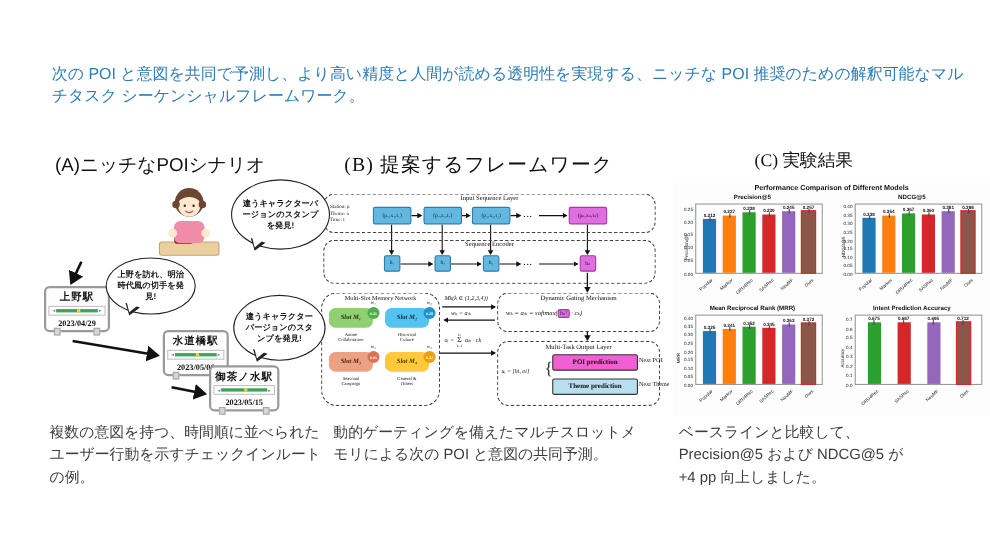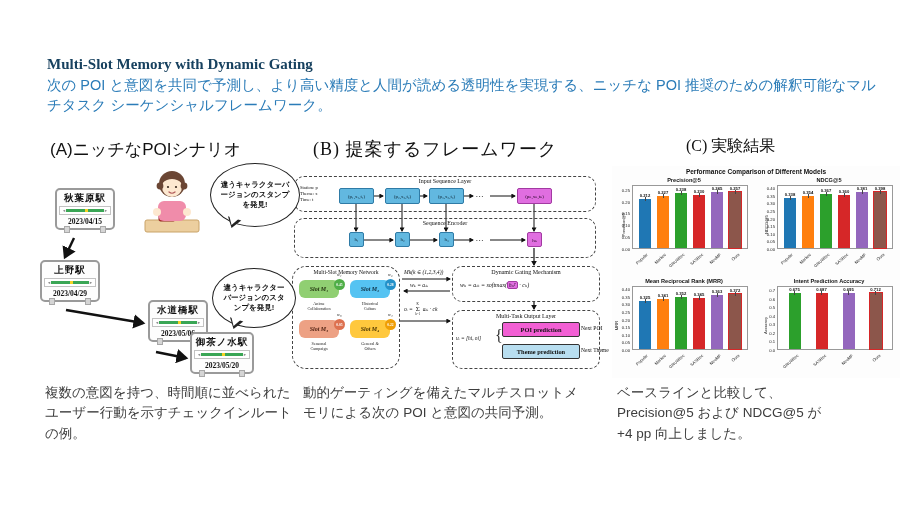--- a/index.html
+++ b/index.html
@@ -90,21 +90,20 @@
   .bar .err{position:absolute;top:-2px;left:calc(50% - .5px);width:1px;height:4px;background:#444;}
   .xticks{position:absolute;left:19px;top:74px;width:116px;display:flex;justify-content:space-around;padding:0 3px;box-sizing:border-box;}
   .xtick{flex:1;position:relative;height:18px;}
   .xtick span{position:absolute;right:42%;top:2px;font-size:4.2px;color:#222;white-space:nowrap;
     transform:rotate(-42deg);transform-origin:top right;}
 </style>
 </head>
 <body>
 
 <div id="hdr">
-  <div class="title">Multi-Slot Memory with Dynamic Gating</div>
   <div class="subtitle">次の POI と意図を共同で予測し、より高い精度と人間が読める透明性を実現する、ニッチな POI 推奨のための解釈可能なマルチタスク シーケンシャルフレームワーク。</div>
 </div>
 
 <div class="pheading" id="headA">(A)ニッチなPOIシナリオ</div>
 <div class="pheading" id="headB">(B) 提案するフレームワーク</div>
 <div class="pheading" id="headC">(C) 実験結果</div>
 
 <div id="panelA">
   <svg id="aArrows" width="262" height="222">
     <defs>
@@ -126,32 +125,20 @@
     <path d="M19 15 Q29 7 39 15 L39 12 Q29 2 19 12 Z" fill="#6b4634"></path>
     <circle cx="17" cy="18" r="3.4" fill="#6b4634"></circle>
     <circle cx="41" cy="18" r="3.4" fill="#6b4634"></circle>
     <circle cx="25" cy="19" r="1.1" fill="#3a2a20"></circle>
     <circle cx="33" cy="19" r="1.1" fill="#3a2a20"></circle>
     <path d="M26 24 Q29 26.5 32 24" stroke="#b05a5a" stroke-width="1.2" fill="none" stroke-linecap="round"></path>
     <circle cx="14" cy="44" r="4" fill="#fde8d0"></circle>
     <circle cx="44" cy="44" r="4" fill="#fde8d0"></circle>
   </svg>
 
-  <div class="sign" style="left:15px;top:28px;">
-    <div class="sign-board">
-      <div class="sign-name">秋葉原駅</div>
-      <div class="sign-strip">
-          <span class="arr">◄</span>
-          <span class="ln"></span>
-          <span class="dot"></span>
-          <span class="arr">►</span>
-        </div>
-      <div class="sign-date">2023/04/15</div>
-    </div>
-  </div>
   <div class="sign" style="left:0px;top:100px;">
     <div class="sign-board">
       <div class="sign-name">上野駅</div>
       <div class="sign-strip">
           <span class="arr">◄</span>
           <span class="ln"></span>
           <span class="dot"></span>
           <span class="arr">►</span>
         </div>
       <div class="sign-date">2023/04/29</div>
@@ -171,25 +158,26 @@
   </div>
   <div class="sign" style="left:150px;top:172px;width:64px;">
     <div class="sign-board">
       <div class="sign-name">御茶ノ水駅</div>
       <div class="sign-strip">
           <span class="arr">◄</span>
           <span class="ln"></span>
           <span class="dot"></span>
           <span class="arr">►</span>
         </div>
-      <div class="sign-date">2023/05/20</div>
+      <div class="sign-date">2023/05/15</div>
     </div>
   </div>
 
   <div class="bubble" style="left:170px;top:3px;width:90px;height:64px;">違うキャラクターバージョンのスタンプを発見!</div>
+  <div class="bubble" style="left:56px;top:74px;width:82px;height:52px;">上野を訪れ、明治時代風の切手を発見!</div>
   <div class="bubble" style="left:172px;top:108px;width:84px;height:60px;">違うキャラクターバージョンのスタンプを発見!</div>
 </div>
 <div class="caption" id="capA">複数の意図を持つ、時間順に並べられたユーザー行動を示すチェックインルートの例。</div>
 
 <div id="panelB">
   <svg id="bArrows" width="316" height="200">
     <defs>
       <marker id="ahB" markerWidth="5" markerHeight="5" refX="3.6" refY="2.5" orient="auto">
         <path d="M0,0 L4.5,2.5 L0,5 z" fill="#111"></path>
       </marker>

